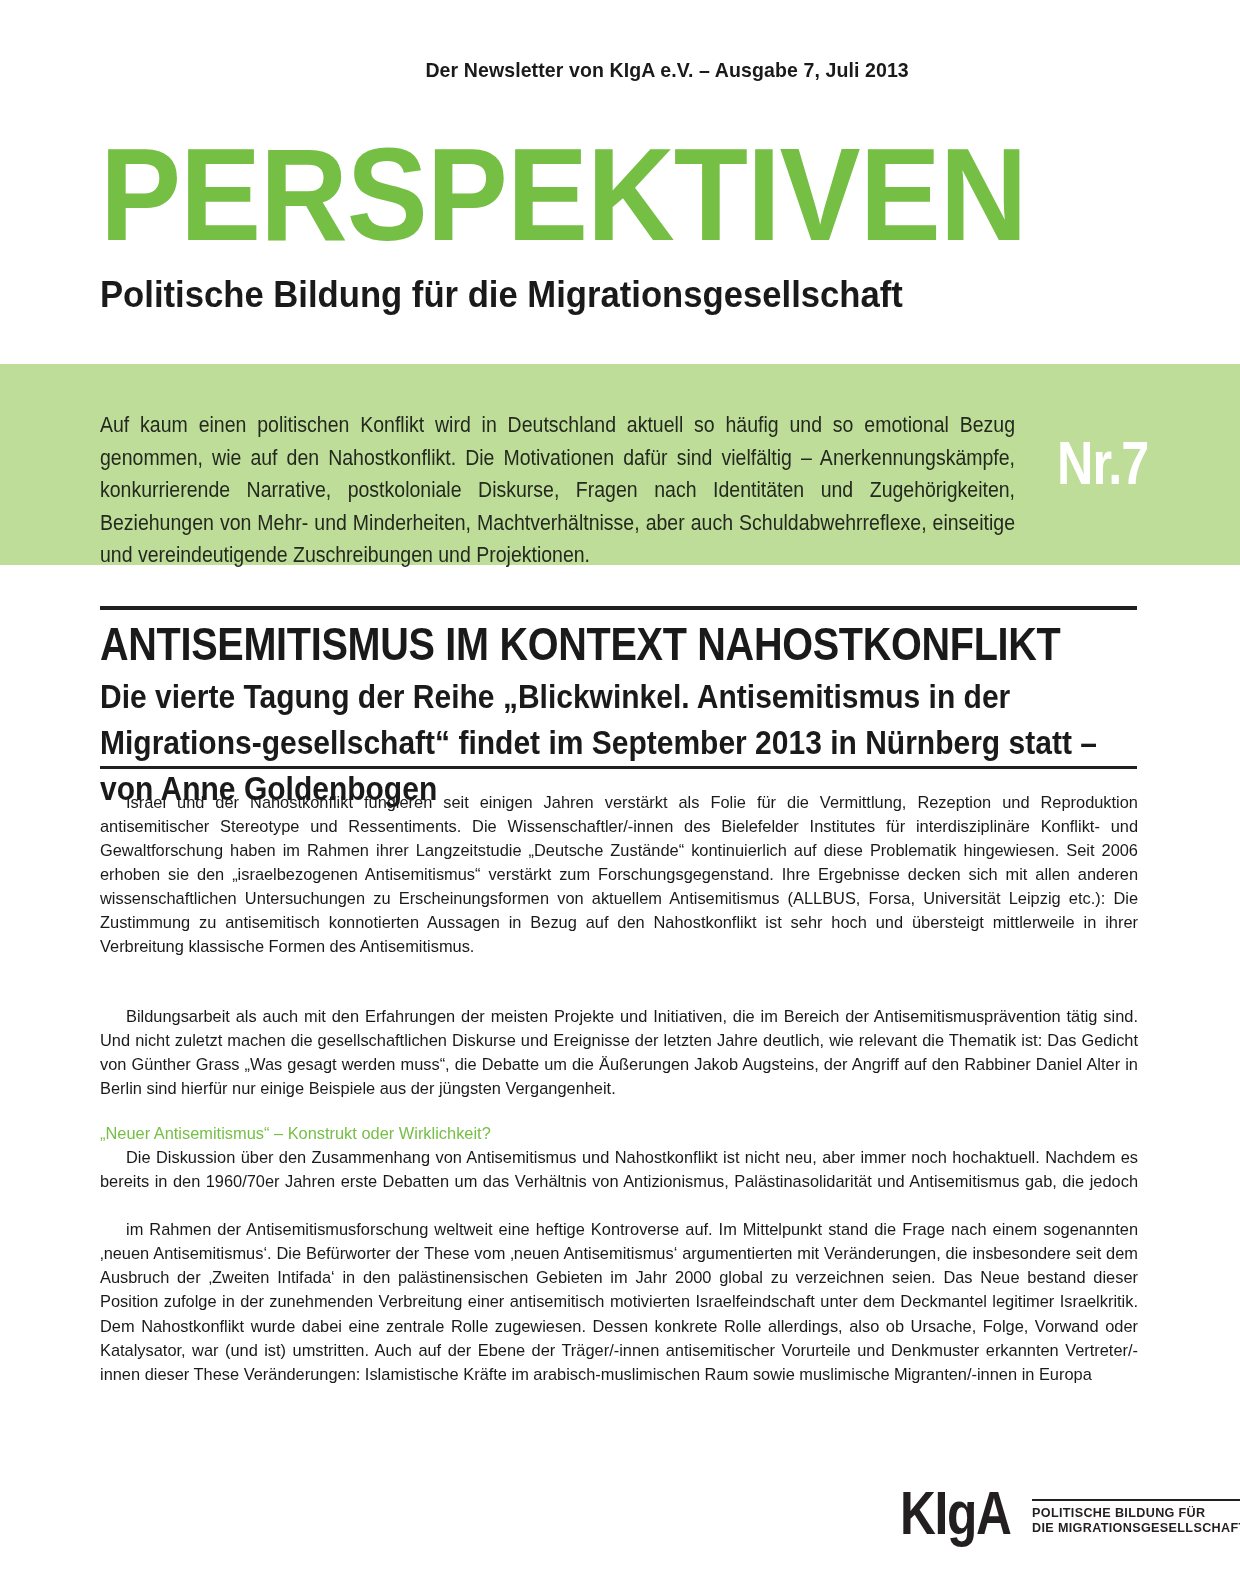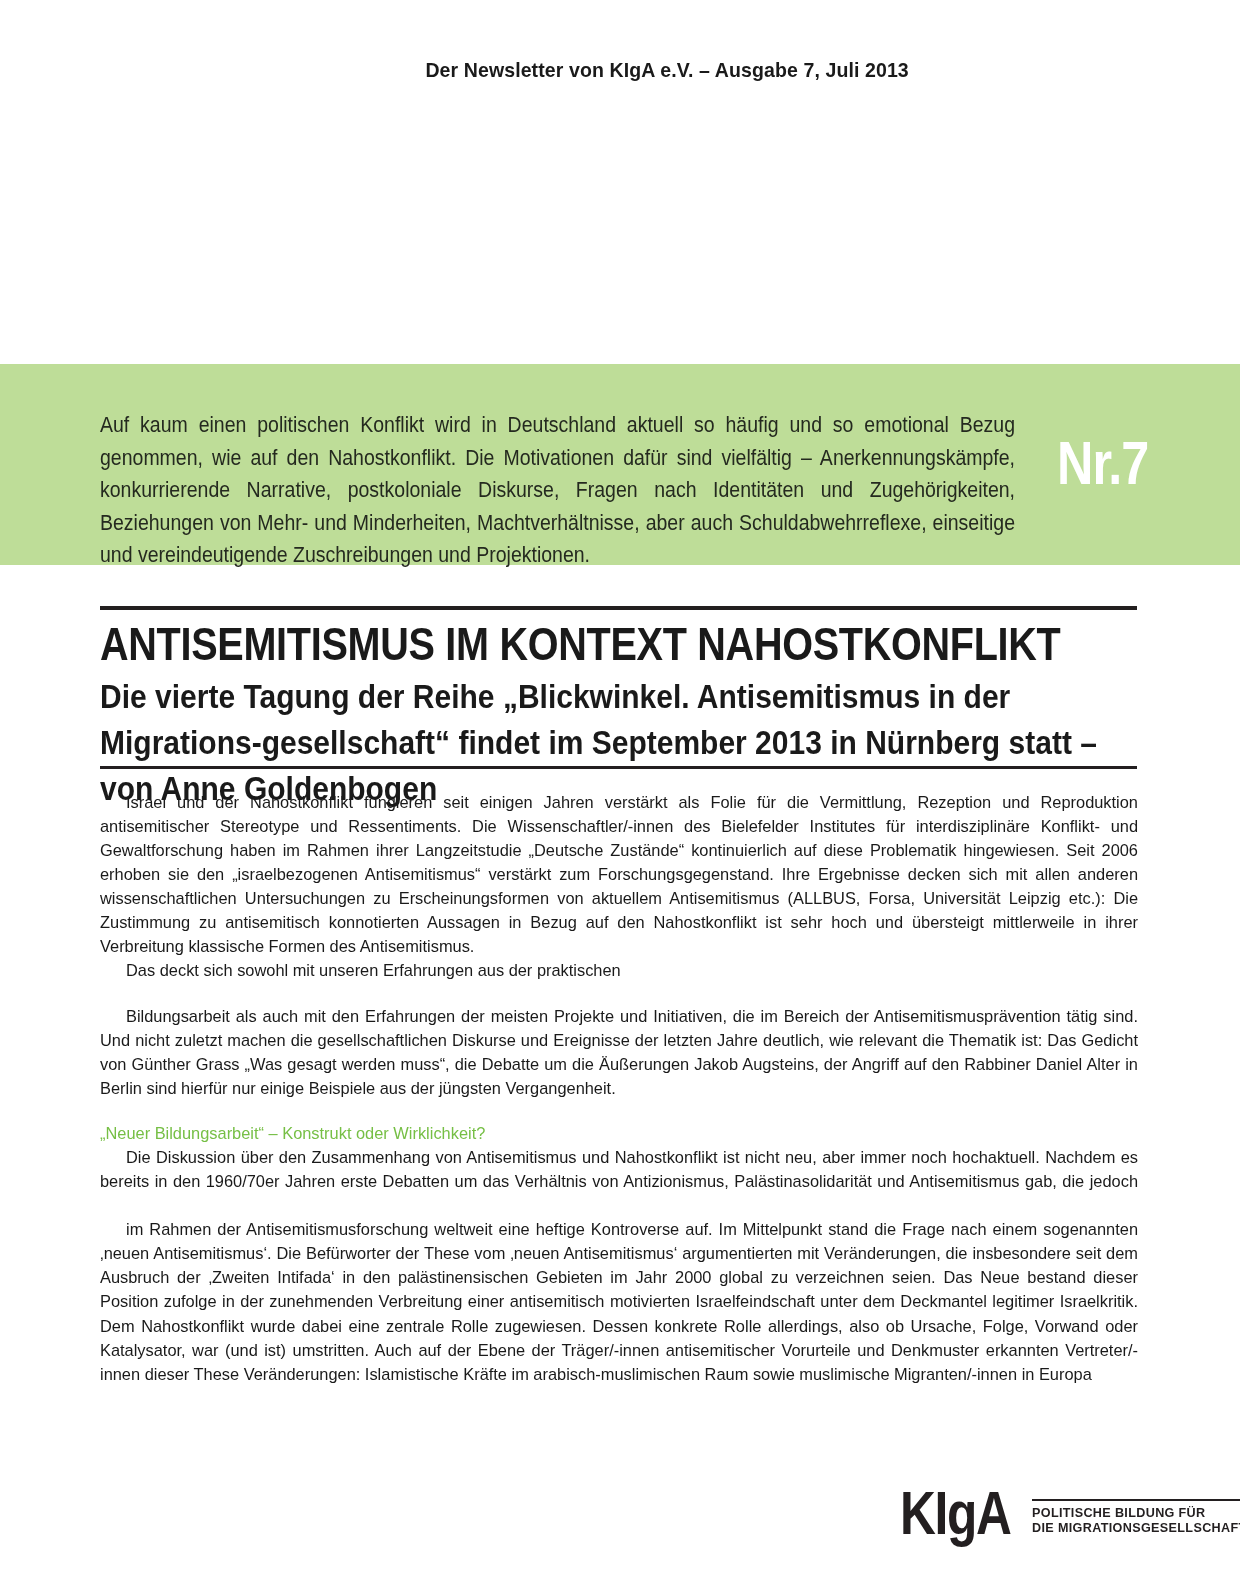--- a/index.html
+++ b/index.html
@@ -230,42 +230,45 @@
     white-space: nowrap;
   }
 </style>
 </head>
 <body>
 
 <div class="page">
 
   <div class="issue-line">Der Newsletter von KIgA e.V. – Ausgabe 7, Juli 2013</div>
 
+  <div class="masthead">
+    <div class="masthead-title">PERSPEKTIVEN</div>
+    <div class="masthead-sub">Politische Bildung für die Migrationsgesellschaft</div>
+  </div>
 
   <div class="intro-band"></div>
   <div class="intro-text">
     <p>Auf kaum einen politischen Konflikt wird in Deutschland aktuell so häufig und so emotional Bezug genommen, wie auf den Nahostkonflikt. Die Motivationen dafür sind vielfältig – Anerkennungskämpfe, konkurrierende Narrative, postkoloniale Diskurse, Fragen nach Identitäten und Zugehörigkeiten, Beziehungen von Mehr- und Minderheiten, Machtverhältnisse, aber auch Schuldabwehrreflexe, einseitige und vereindeutigende Zuschreibungen und Projektionen.</p>
   </div>
   <div class="issue-number">Nr.7</div>
 
   <div class="rule-top"></div>
   <h1 class="headline">ANTISEMITISMUS IM KONTEXT NAHOSTKONFLIKT</h1>
   <h2 class="subhead">Die vierte Tagung der Reihe „Blickwinkel. Antisemitismus in der Migrations-gesellschaft“ findet im September 2013 in Nürnberg statt – von Anne Goldenbogen</h2>
   <div class="rule-bottom"></div>
 
   <div class="columns">
 
     <div class="col">
       <p class="indent">Israel und der Nahostkonflikt fungieren seit einigen Jahren verstärkt als Folie für die Vermittlung, Rezeption und Reproduktion antisemitischer Stereotype und Ressentiments. Die Wissenschaftler/-innen des Bielefelder Institutes für interdisziplinäre Konflikt- und Gewaltforschung haben im Rahmen ihrer Langzeitstudie „Deutsche Zustände“ kontinuierlich auf diese Problematik hingewiesen. Seit 2006 erhoben sie den „israelbezogenen Antisemitismus“ verstärkt zum Forschungsgegenstand. Ihre Ergebnisse decken sich mit allen anderen wissenschaftlichen Untersuchungen zu Erscheinungsformen von aktuellem Antisemitismus (ALLBUS, Forsa, Universität Leipzig etc.): Die Zustimmung zu antisemitisch konnotierten Aussagen in Bezug auf den Nahostkonflikt ist sehr hoch und übersteigt mittlerweile in ihrer Verbreitung klassische Formen des Antisemitismus.</p>
-      <p class="indent">Das deckt sich sowohl mit unseren Erfahrungen aus der praktischen</p>
     </div>
 
     <div class="col">
       <p class="indent">Bildungsarbeit als auch mit den Erfahrungen der meisten Projekte und Initiativen, die im Bereich der Antisemitismusprävention tätig sind. Und nicht zuletzt machen die gesellschaftlichen Diskurse und Ereignisse der letzten Jahre deutlich, wie relevant die Thematik ist: Das Gedicht von Günther Grass „Was gesagt werden muss“, die Debatte um die Äußerungen Jakob Augsteins, der Angriff auf den Rabbiner Daniel Alter in Berlin sind hierfür nur einige Beispiele aus der jüngsten Vergangenheit.</p>
-      <p class="col-head">„Neuer Bildungsarbeit“ – Konstrukt oder Wirklichkeit?</p>
+      <p class="col-head">„Neuer Antisemitismus“ – Konstrukt oder Wirklichkeit?</p>
       <p class="indent">Die Diskussion über den Zusammenhang von Antisemitismus und Nahostkonflikt ist nicht neu, aber immer noch hochaktuell. Nachdem es bereits in den 1960/70er Jahren erste Debatten um das Verhältnis von Antizionismus, Palästinasolidarität und Antisemitismus gab, die jedoch vor allem in der deutschen Linken geführt wurden, kam mit Beginn des 21. Jahrhunderts</p>
     </div>
 
     <div class="col">
       <p class="indent"><span>im Rahmen der Antisemitismusforschung weltweit eine heftige Kontroverse auf. Im Mittelpunkt stand die Frage nach einem sogenannten ‚neuen Antisemitismus‘. Die Befürworter der These vom ‚neuen Antisemitismus‘ argumentierten mit Veränderungen, die insbesondere seit dem Ausbruch der ‚Zweiten Intifada‘ in den palästinensischen Gebieten im Jahr 2000 global zu verzeichnen seien. </span><span class="marked">Das Neue bestand dieser Position zufolge in der zunehmenden Verbreitung einer antisemitisch motivierten Israelfeindschaft unter dem Deckmantel legitimer Israelkritik. Dem Nahostkonflikt wurde dabei eine zentrale Rolle zugewiesen. Dessen konkrete Rolle allerdings, also ob Ursache, Folge, Vorwand oder Katalysator, war (und ist) umstritten. Auch auf der Ebene der Träger/-innen antisemitischer Vorurteile und Denkmuster erkannten Vertreter/-innen dieser These Veränderungen: Islamistische Kräfte im arabisch-muslimischen Raum sowie muslimische Migranten/-innen in Europa</span></p>
     </div>
 
   </div>
 
   <div class="logo">

